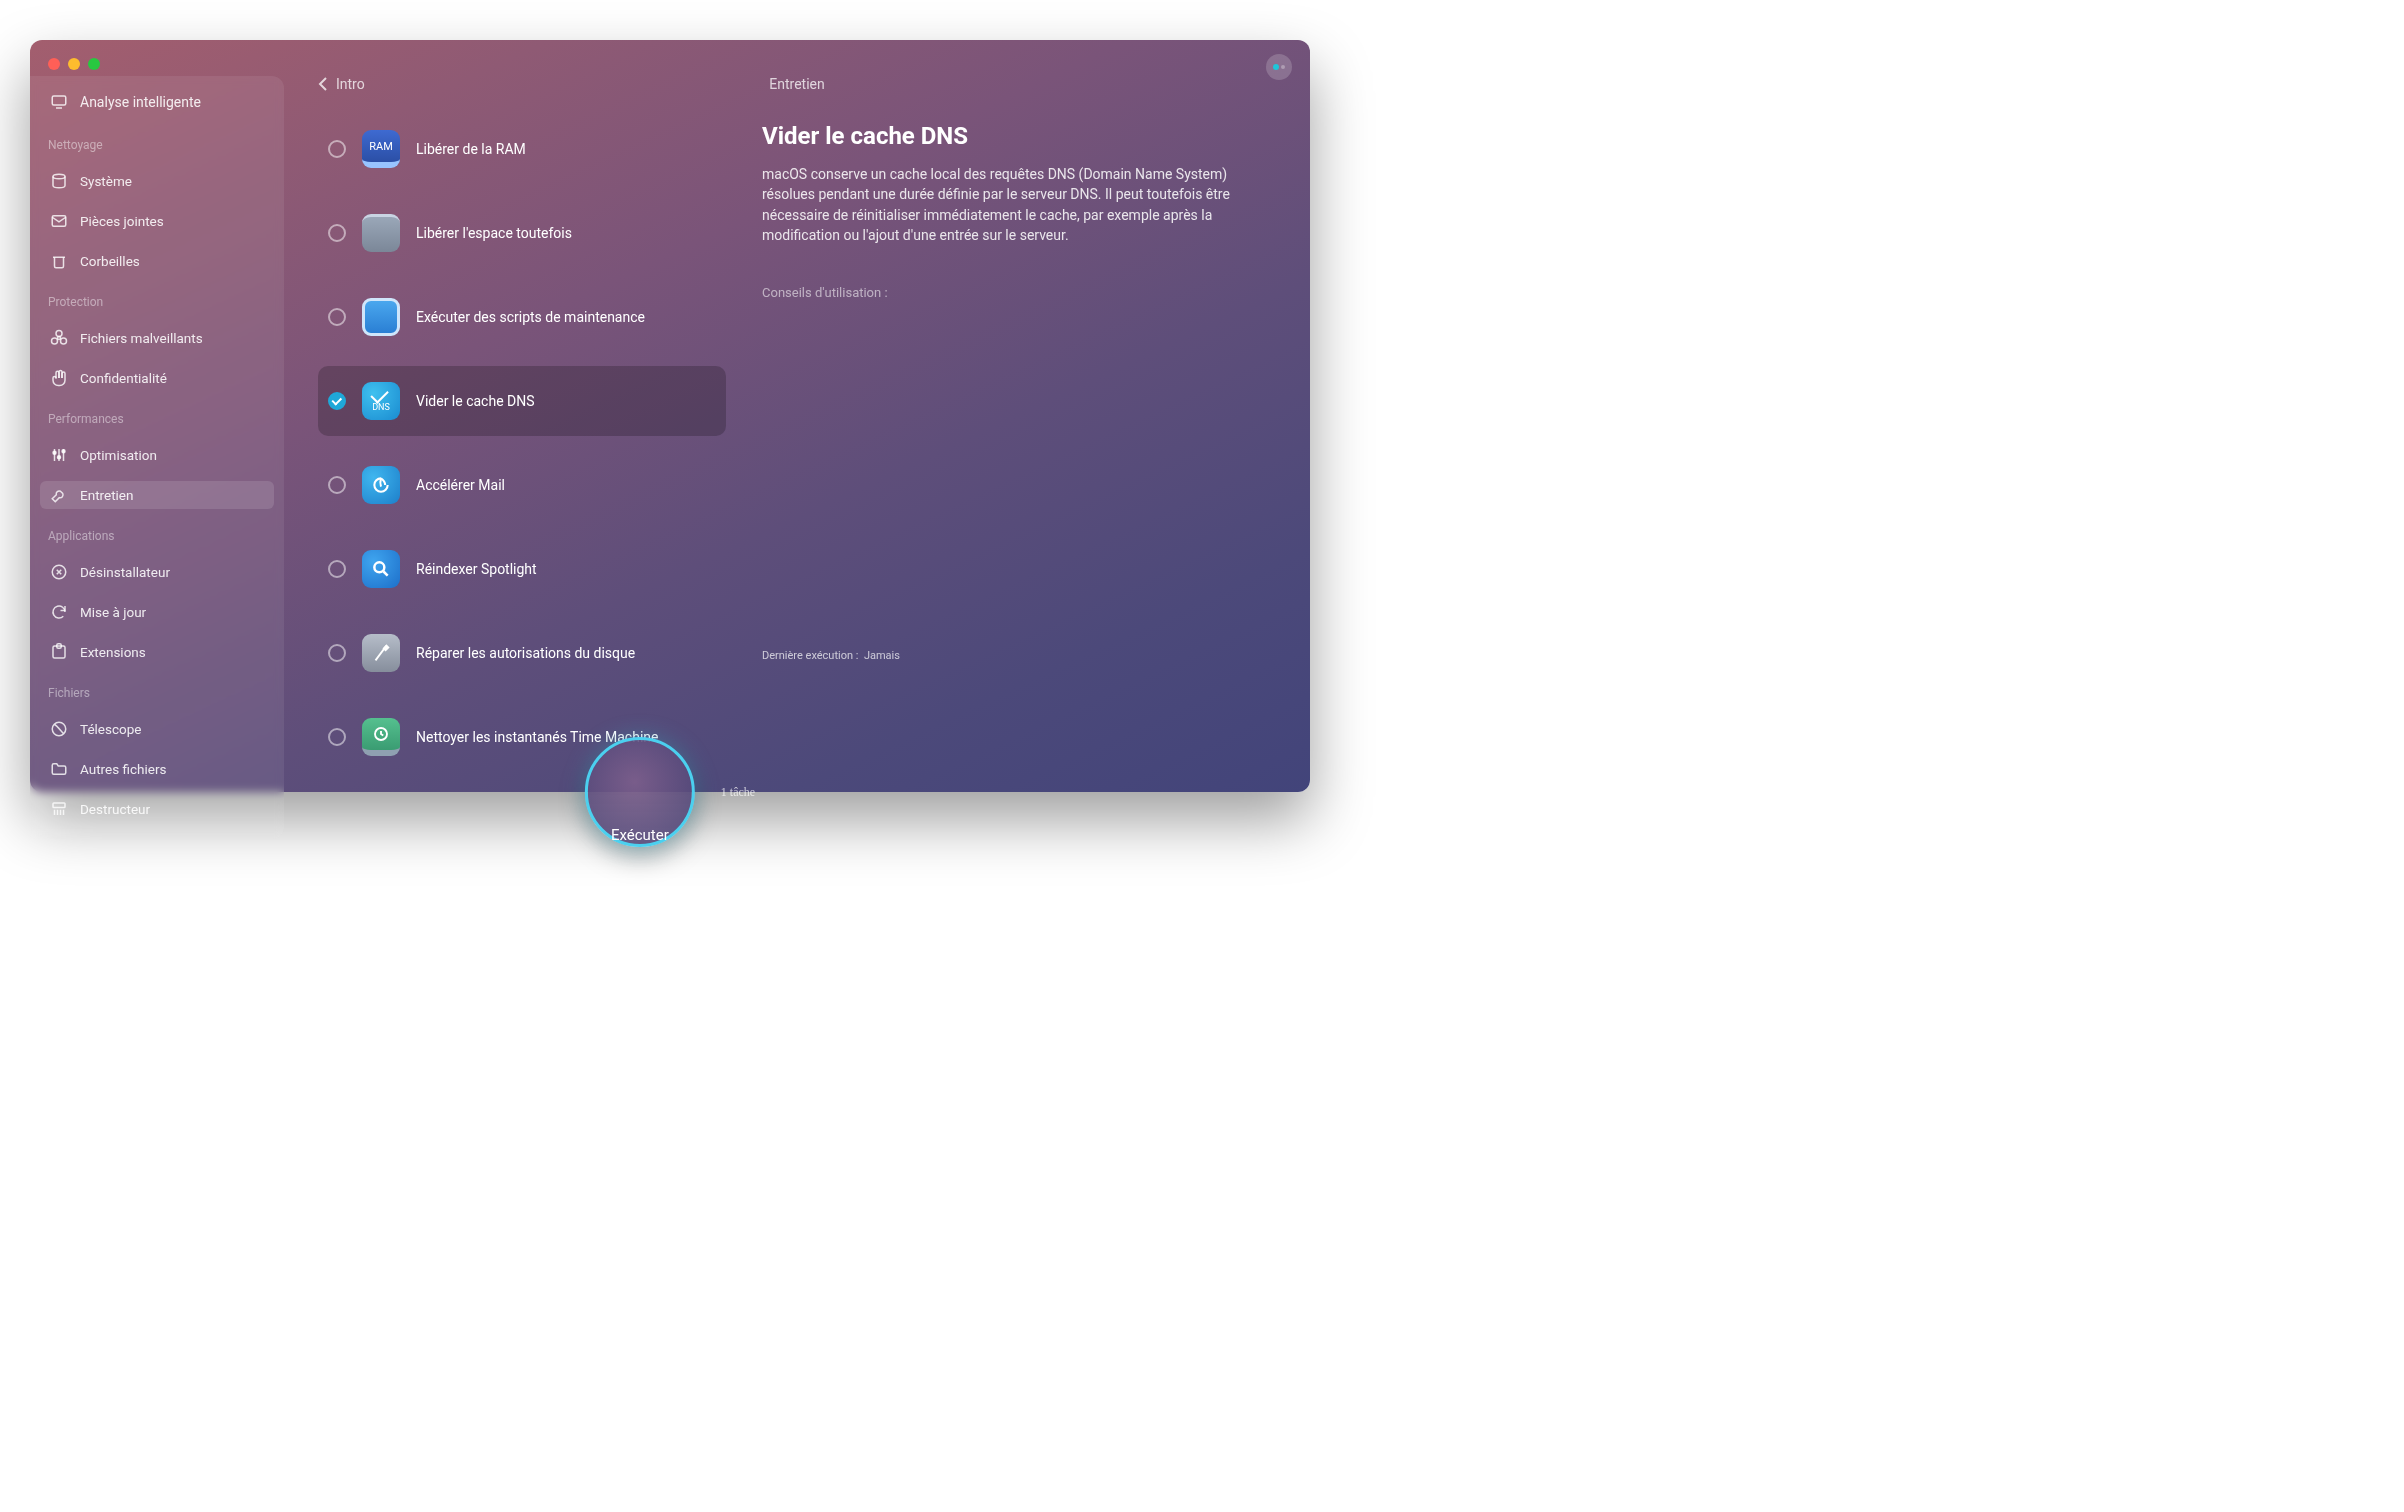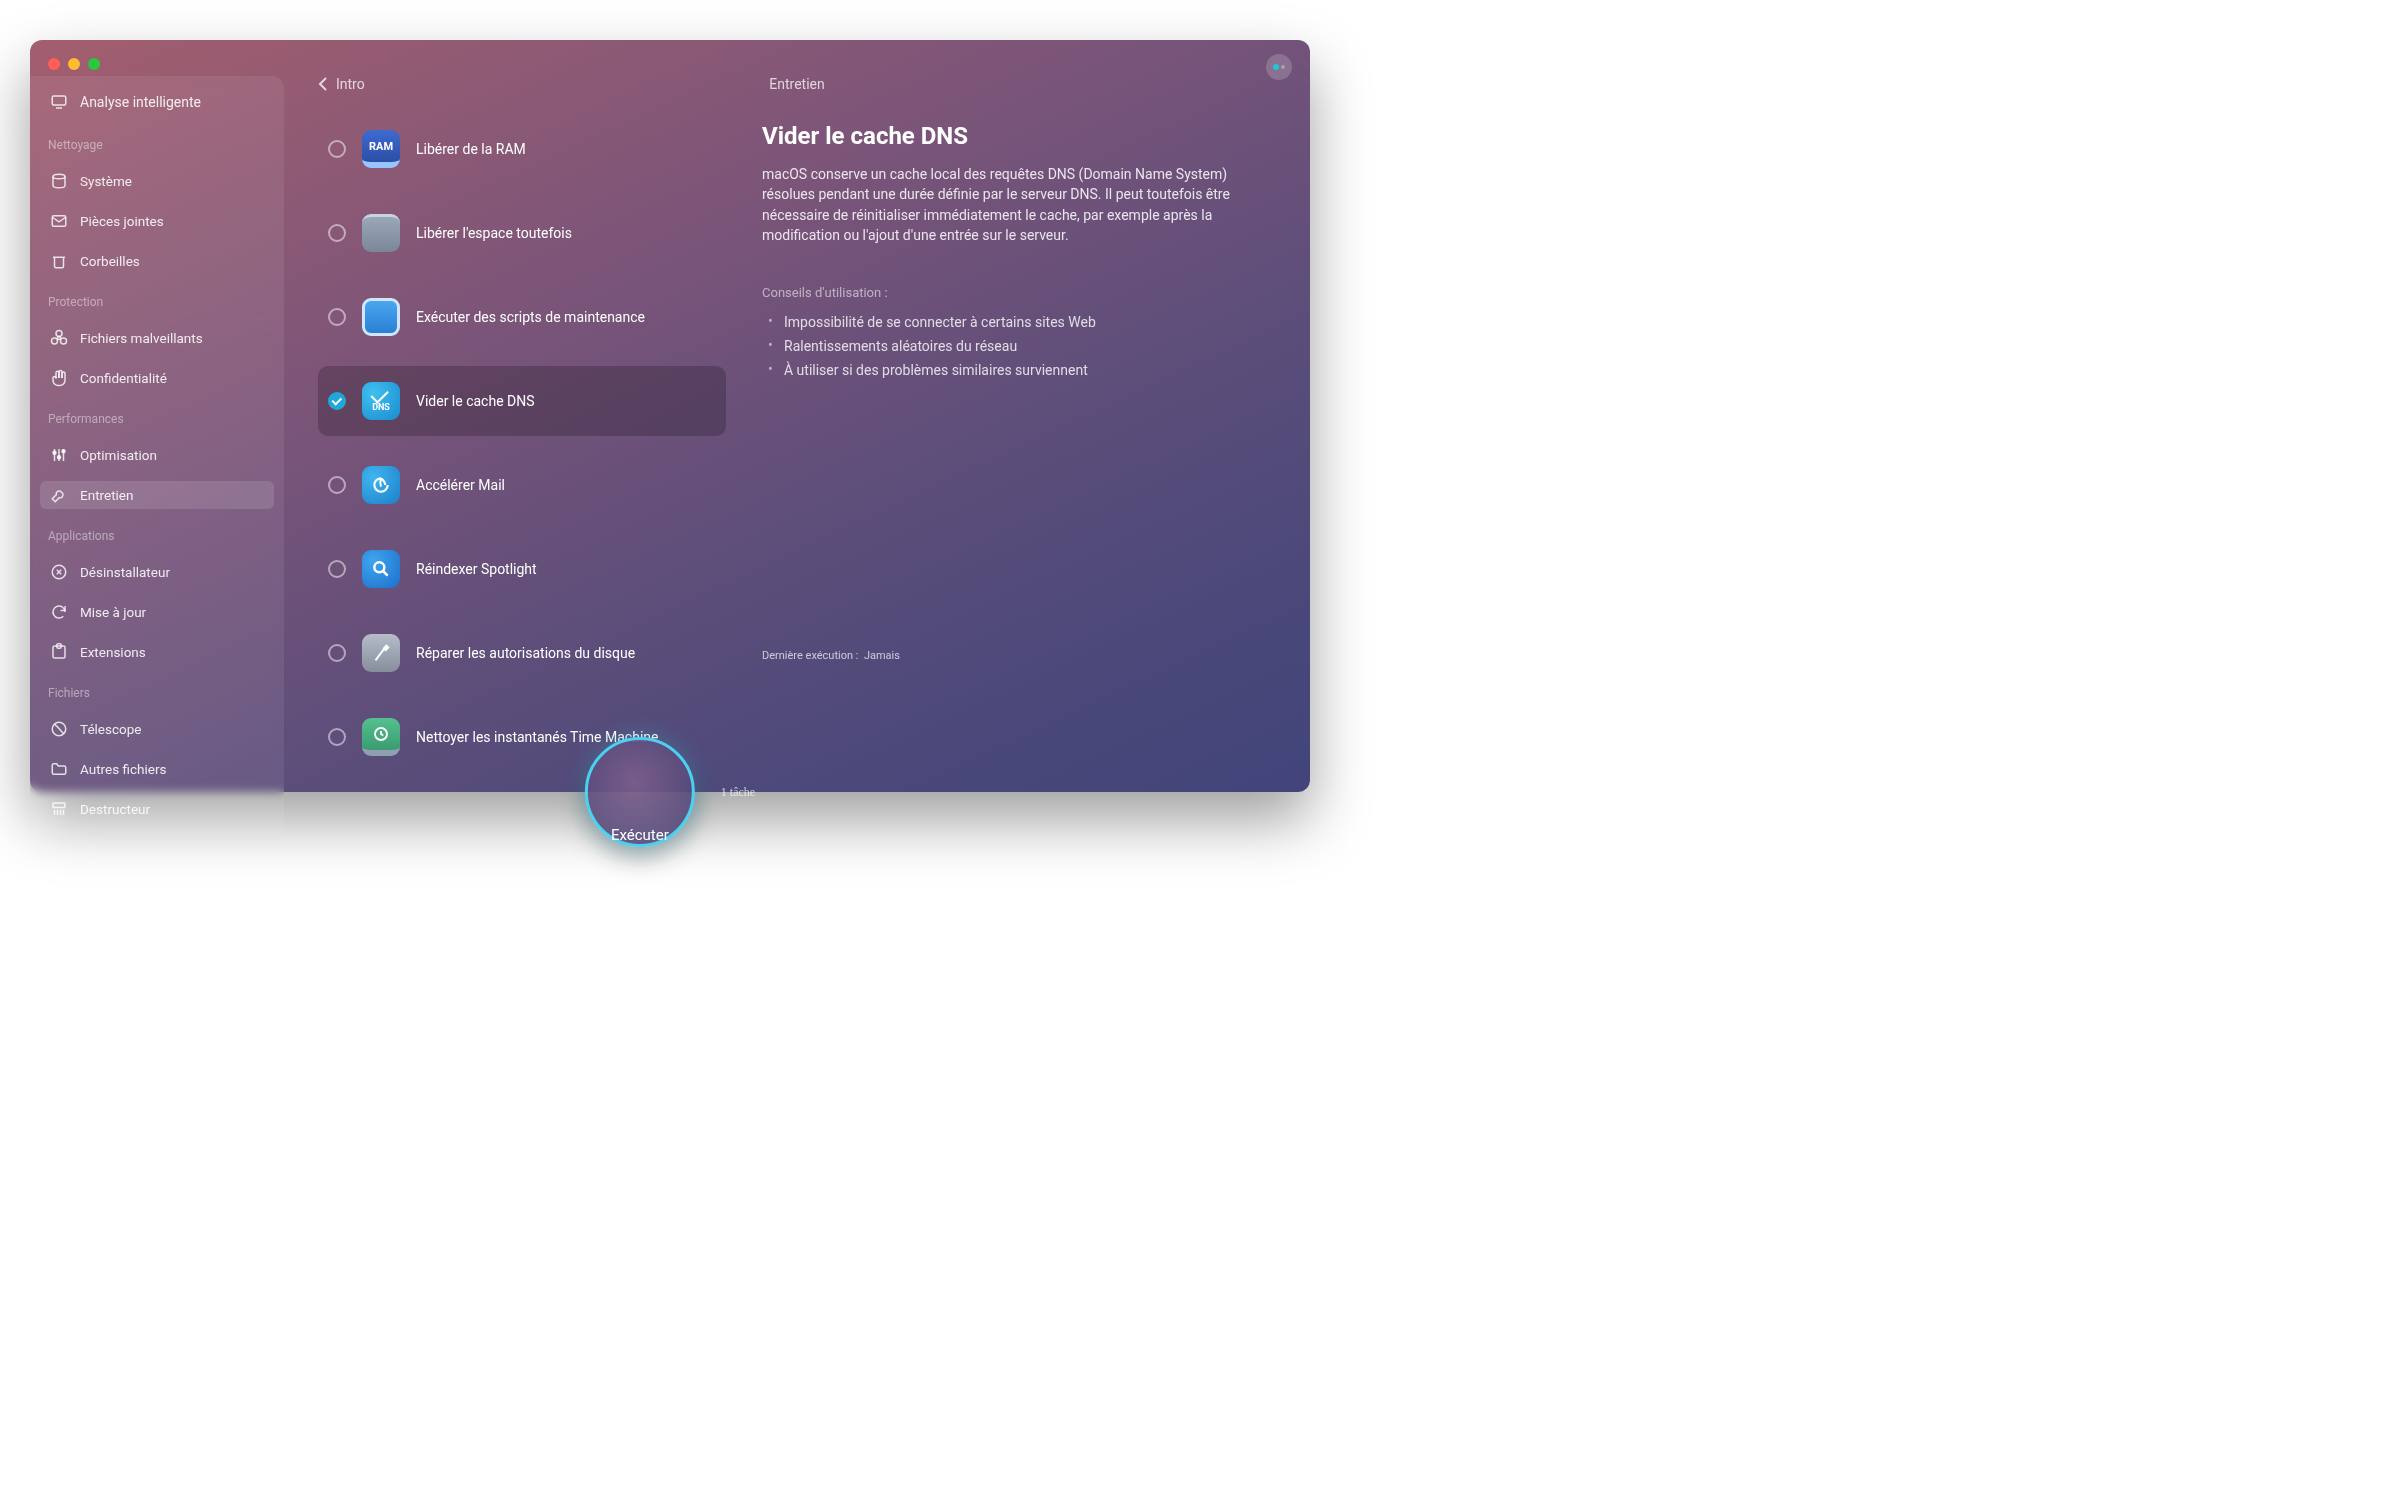--- a/index.html
+++ b/index.html
@@ -168,21 +168,21 @@
     border-left:2px solid #fff;border-bottom:2px solid #fff;
     transform: rotate(-45deg) translate(0px,-1px);
   }
   .task .task-icon {
     width: 38px; height: 38px;
     border-radius: 9px;
     flex-shrink: 0;
     display:flex;align-items:center;justify-content:center;
     color:#fff;
     font-size: 11px;
-    font-weight:700;
+    font-weight:400;
   }
   .task .task-label {
     color: #fff;
     font-size: 14px;
   }
   .ic-ram    { background: linear-gradient(#3e6ad1,#2b4fa6); border-bottom: 6px solid #98c4ff;}
   .ic-purge  { background: linear-gradient(#9aa7b8,#7b8798); border-top: 3px solid #c9d4e3;}
   .ic-script { background: linear-gradient(#4aa7ee,#2a7fd4); border:3px solid #cfe6fb; border-radius:6px;}
   .ic-dns    { background: radial-gradient(circle at 30% 30%, #3fc0ef, #1a8bd0); border-radius:50%; flex-direction:column; gap:0;}
   .ic-dns::before{content:"";width:14px;height:8px;border-left:2px solid #fff;border-bottom:2px solid #fff;transform:rotate(-45deg) translateY(-2px);}
@@ -497,25 +497,20 @@
               </svg>
             </span>
           <span class="task-label">Nettoyer les instantanés Time Machine</span>
         </div>
       </div>
 
       <div class="detail">
         <h1>Vider le cache DNS</h1>
         <p class="desc">macOS conserve un cache local des requêtes DNS (Domain Name System) résolues pendant une durée définie par le serveur DNS. Il peut toutefois être nécessaire de réinitialiser immédiatement le cache, par exemple après la modification ou l'ajout d'une entrée sur le serveur.</p>
         <div class="tips-label">Conseils d'utilisation :</div>
-        <ul>
-          <li>Impossibilité de se connecter à certains sites Web</li>
-          <li>Ralentissements aléatoires du réseau</li>
-          <li>À utiliser si des problèmes similaires surviennent</li>
-        </ul>
         <div class="last-run">
           <span>Dernière exécution :</span>
           &nbsp;<span>Jamais</span>
         </div>
       </div>
 
     </div>
 
     <div class="run-area">
       <div class="run-btn">

